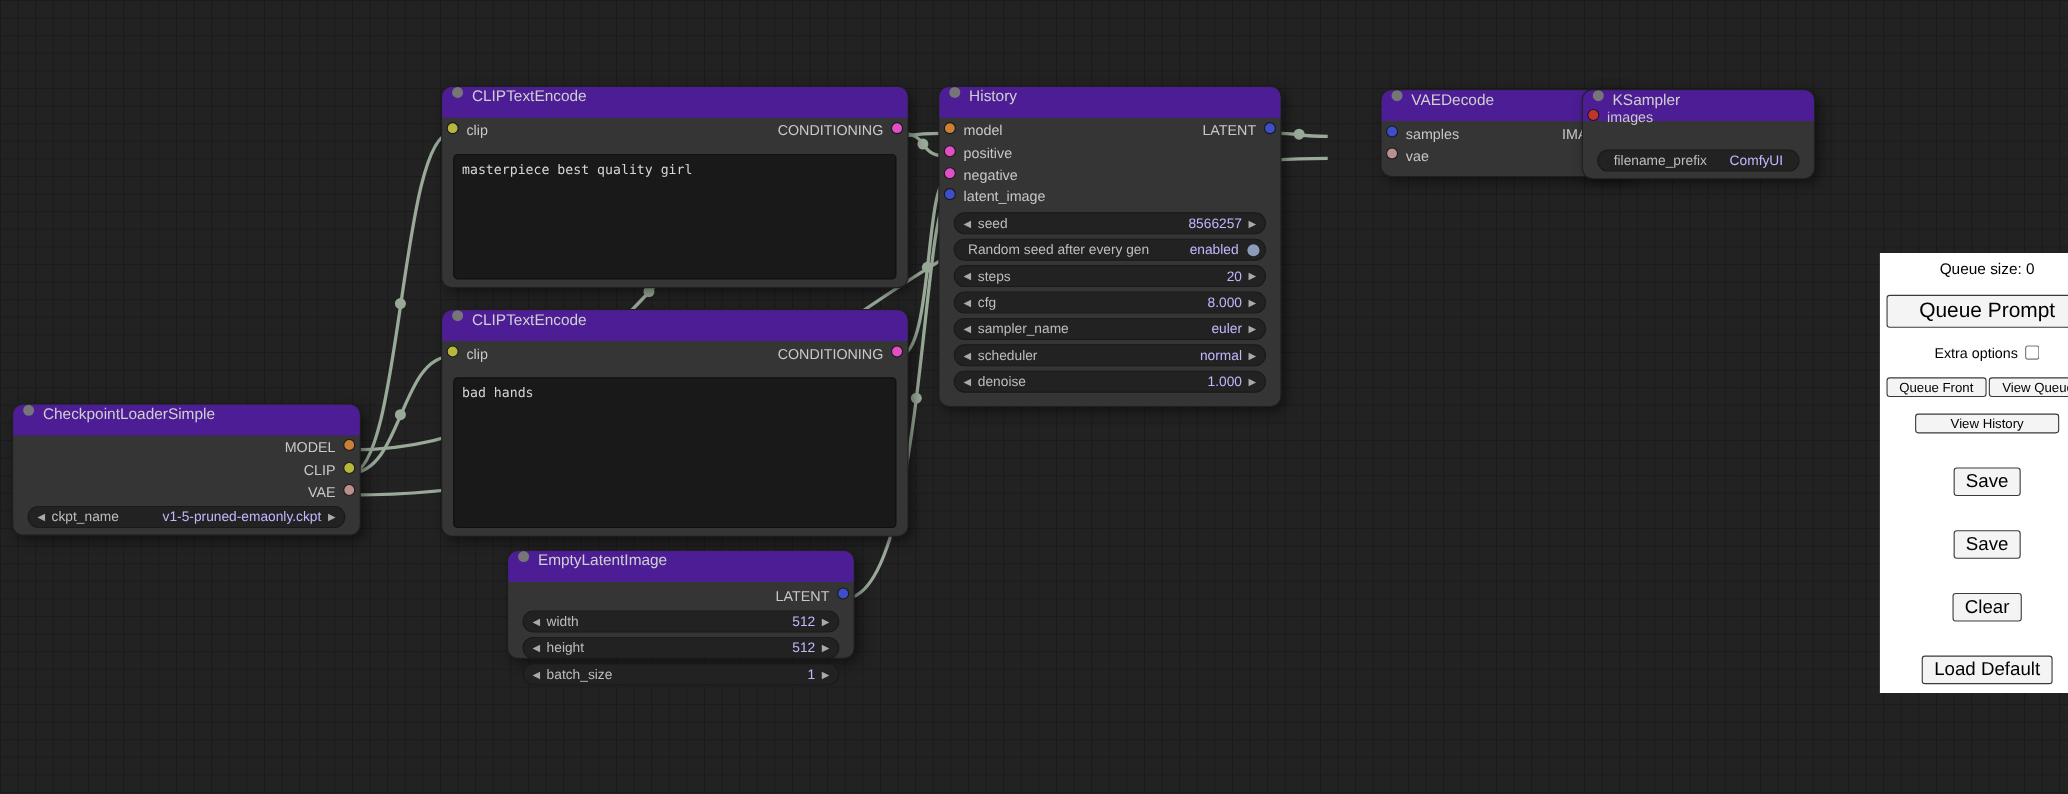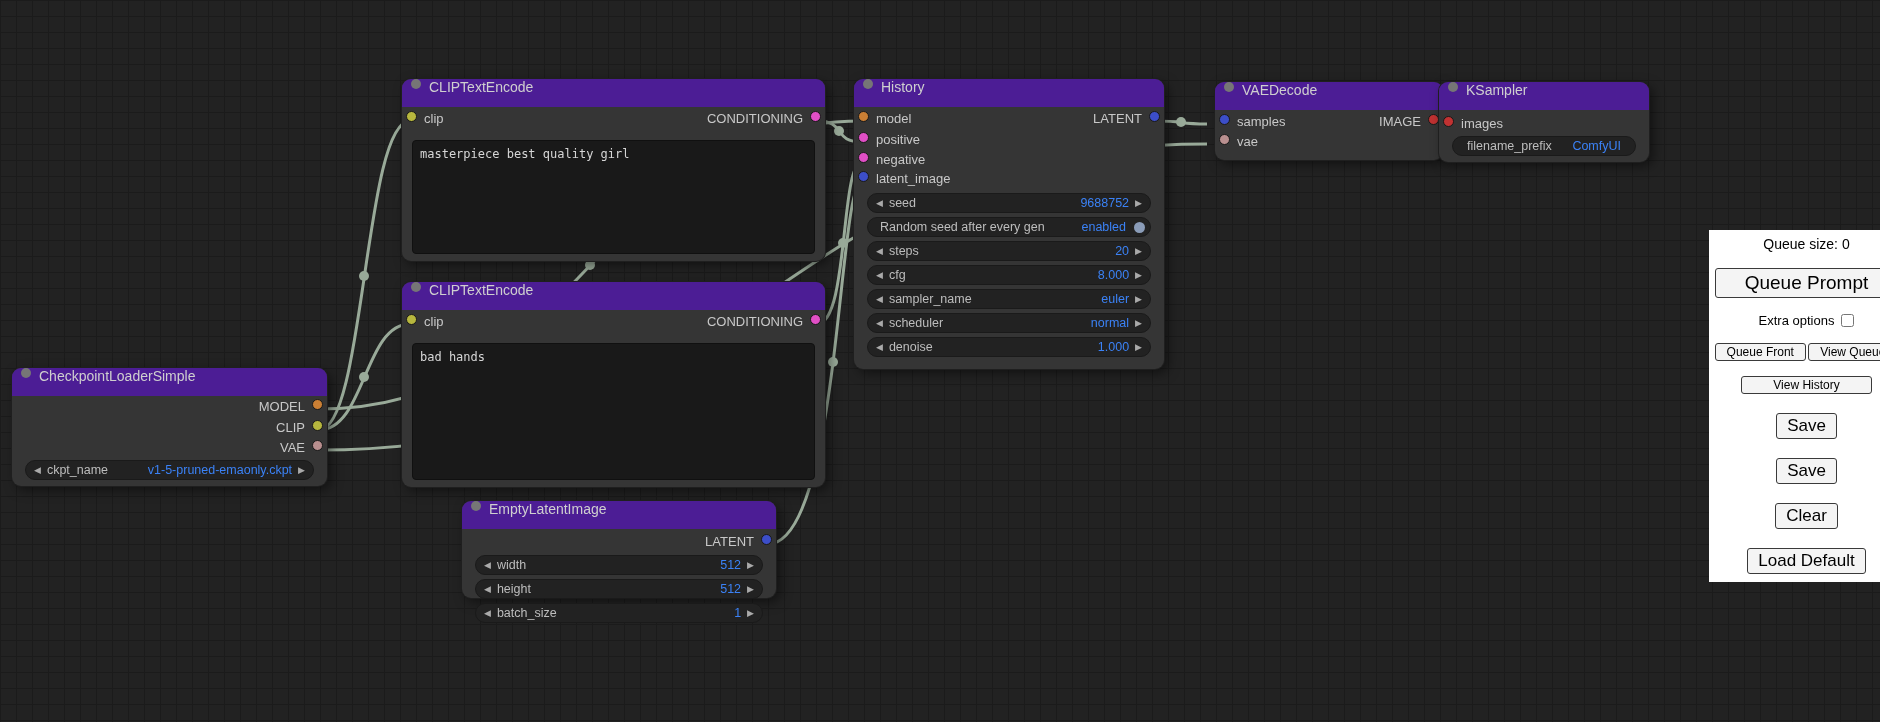--- a/index.html
+++ b/index.html
@@ -30,21 +30,21 @@
   .port.cond{background:#e14fc6}
   .port.latent{background:#3c4ec8}
   .port.image{background:#c13232}
   .widget{position:absolute;left:13px;right:13px;height:20px;background:#222;
     border:1px solid #1a1a1a;border-radius:10px;display:flex;align-items:center;
     font-size:12.5px;color:#c9c9c9}
   .arr{font-size:9px;color:#aaa;line-height:1;flex:0 0 auto}
   .arr.l{margin-left:8px;margin-right:6px}
   .arr.r{margin-right:8px;margin-left:6px}
   .wlabel{color:#bdbdbd;white-space:nowrap}
-  .wvalue{margin-left:auto;color:#3b82f6;white-space:nowrap}
+  .wvalue{margin-left:auto;color:#c4b5fd;white-space:nowrap}
   .widget.plain{padding:0 14px}
   .widget.toggle{padding-left:12px}
   .toggle-dot{width:11px;height:11px;border-radius:50%;background:#8a9cb8;
     margin:0 5px 0 8px;flex:0 0 auto}
   .ntext{position:absolute;left:10px;right:10px;background:#191919;border:1px solid #101010;
     border-radius:4px;padding:6px 7px;font-family:"DejaVu Sans Mono",monospace;
     font-size:12px;color:#d6d6d6;white-space:pre-wrap;line-height:1.3}
   
   #menu{position:absolute;left:1709px;top:230px;width:195px;z-index:3;background:#ffffff;
     color:#000;display:flex;flex-direction:column;align-items:center;gap:15px;
@@ -52,21 +52,21 @@
   #menu button{font-family:"Liberation Sans",sans-serif;background:#f4f4f4;
     border:1px solid #3a3a3a;border-radius:3px;color:#000;cursor:pointer}
   .qrow{position:relative;width:100%;text-align:center;font-size:14px;height:18px;line-height:18px}
   .gear{position:absolute;right:1px;top:2px;font-size:12px;color:#4a90d9;line-height:1}
   .qprompt{width:100%;font-size:19px;padding:3px 0}
   .extra{display:flex;align-items:center;gap:7px;font-size:13px}
   .extra input{width:13px;height:13px}
   .btnrow{display:flex;width:100%;gap:2px}
   .btnrow button{flex:1;font-size:12px;padding:1px 0}
   .vh{width:72%;font-size:12px;padding:1px 0}
-  .big{font-size:17px;padding:2px 10px;margin-top:4px}
+  .big{font-size:17px;padding:2px 10px;margin-top:16px}
 </style>
 </head>
 <body>
 
 <div id="canvas">
 
   <svg id="wires" width="1880" height="722" viewBox="0 0 1880 722">
     <path class="wire" d="M 319 409 C 590 409, 591 121, 862 121"></path>
     <path class="wire" d="M 319 430 C 365 430, 364 121, 410 121"></path>
     <path class="wire" d="M 319 430 C 365 430, 364 324, 410 324"></path>
@@ -165,21 +165,21 @@
       <span class="port cond"></span>
       <span class="slabel">negative</span>
     </div>
     <div class="srow in" style="top:92px">
       <span class="port latent"></span>
       <span class="slabel">latent_image</span>
     </div>
     <div class="widget" style="top:114px">
       <span class="arr l">◀</span>
       <span class="wlabel">seed</span>
-      <span class="wvalue">9688752</span>
+      <span class="wvalue">8566257</span>
       <span class="arr r">▶</span>
     </div>
     <div class="widget toggle" style="top:138px">
       <span class="wlabel">Random seed after every gen</span>
       <span class="wvalue">enabled</span>
       <span class="toggle-dot"></span>
     </div>
     <div class="widget" style="top:162px">
       <span class="arr l">◀</span>
       <span class="wlabel">steps</span>
@@ -205,21 +205,21 @@
       <span class="arr r">▶</span>
     </div>
     <div class="widget" style="top:258px">
       <span class="arr l">◀</span>
       <span class="wlabel">denoise</span>
       <span class="wvalue">1.000</span>
       <span class="arr r">▶</span>
     </div>
   </div>
 
-  <div class="node" style="left:1215px;top:82px;width:228px;height:78px">
+  <div class="node" style="left:1256px;top:82px;width:228px;height:78px">
     <div class="ntitle">
       <span class="tdot"></span>
       <span class="tlabel">VAEDecode</span>
     </div>
     <div class="srow in" style="top:32px">
       <span class="port latent"></span>
       <span class="slabel">samples</span>
     </div>
     <div class="srow out" style="top:32px">
       <span class="port image"></span>
@@ -229,21 +229,21 @@
       <span class="port vae"></span>
       <span class="slabel">vae</span>
     </div>
   </div>
 
   <div class="node" style="left:1439px;top:82px;width:210px;height:80px">
     <div class="ntitle">
       <span class="tdot"></span>
       <span class="tlabel">KSampler</span>
     </div>
-    <div class="srow in" style="top:34px">
+    <div class="srow in" style="top:17px">
       <span class="port image"></span>
       <span class="slabel">images</span>
     </div>
     <div class="widget plain" style="top:54px">
       <span class="wlabel">filename_prefix</span>
       <span class="wvalue">ComfyUI</span>
     </div>
   </div>
 
   <div class="node" style="left:462px;top:501px;width:314px;height:97px">

